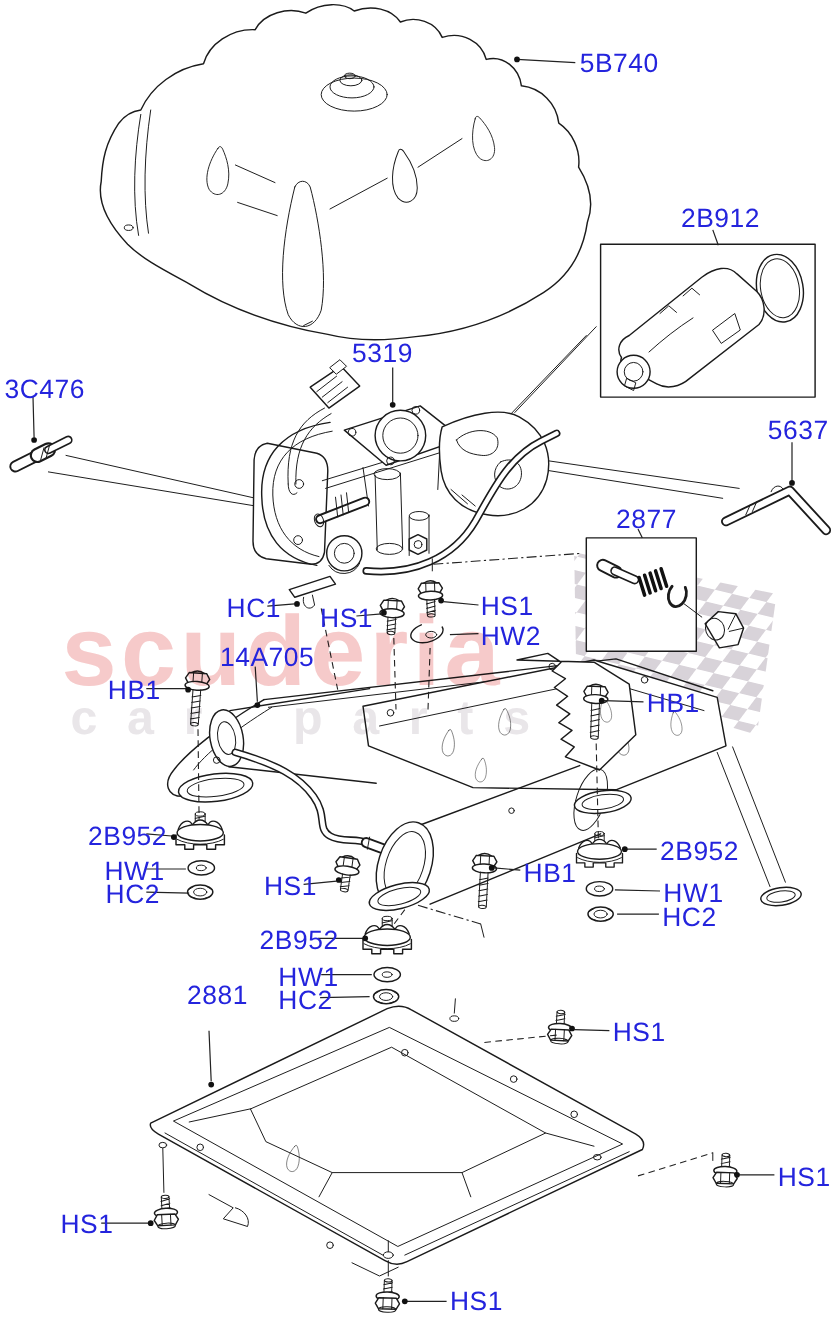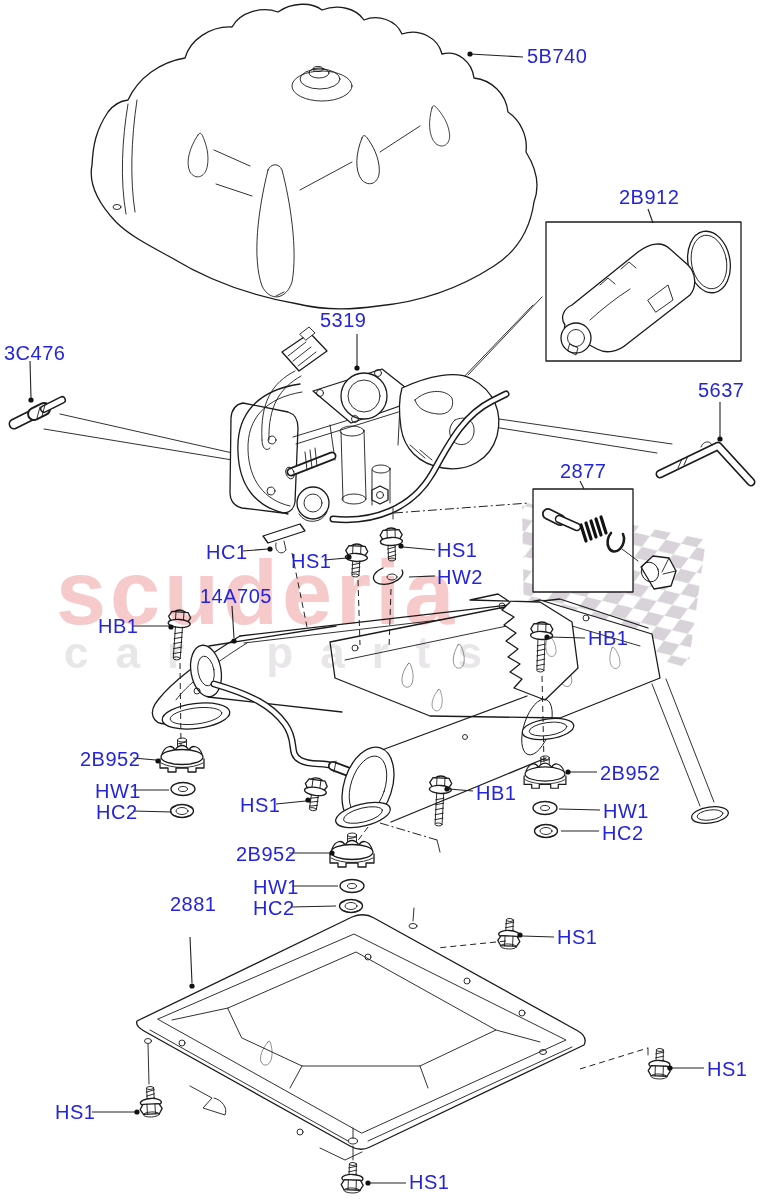--- a/index.html
+++ b/index.html
@@ -1,19 +1,19 @@
 <!DOCTYPE html>
 <html><head>
 <meta charset="utf-8">
 <style>
   html,body{margin:0;padding:0;background:#888;}
   .canvas{position:relative;width:761px;height:1200px;background:#ffffff;overflow:hidden;
           font-family:"Liberation Sans",sans-serif;margin:0 auto;}
   .canvas svg{position:absolute;left:0;top:0;}
-  .lbl{position:absolute;font-size:20px;line-height:1;color:#2424dd;white-space:nowrap;
+  .lbl{position:absolute;font-size:24px;line-height:1;color:#2424dd;white-space:nowrap;
        letter-spacing:.5px;cursor:pointer;}
   .wm-brand{position:absolute;left:56px;top:542px;font-size:90px;font-weight:bold;
             letter-spacing:4px;color:#f6caca;mix-blend-mode:multiply;pointer-events:none;}
   .wm-tag{position:absolute;left:64px;top:628px;font-size:44px;font-weight:bold;
           letter-spacing:27px;word-spacing:16px;color:#e9e6e9;mix-blend-mode:multiply;pointer-events:none;}
   .ln{stroke:#1b1b1b;stroke-width:1.3;fill:none;stroke-linecap:round;stroke-linejoin:round;}
   .lnt{stroke:#1b1b1b;stroke-width:.9;fill:none;stroke-linecap:round;stroke-linejoin:round;}
   .wfill{fill:#ffffff;}
   .ldr{stroke:#222;stroke-width:1.1;fill:none;}
   .dsh{stroke:#222;stroke-width:1;fill:none;stroke-dasharray:6 4;}

